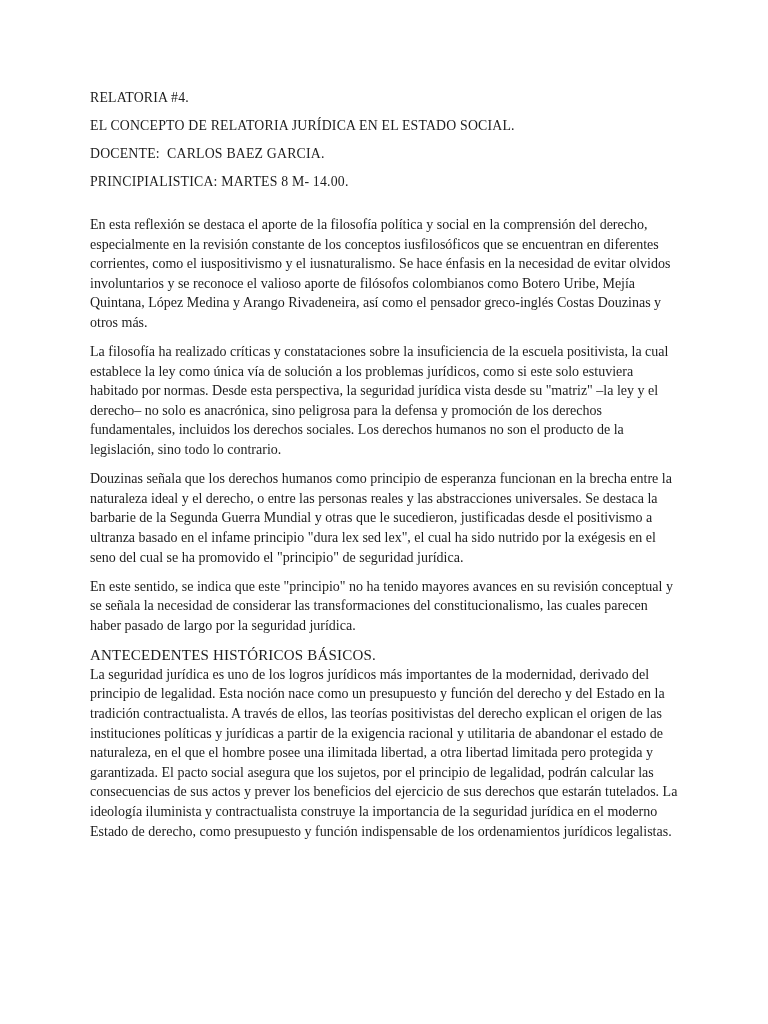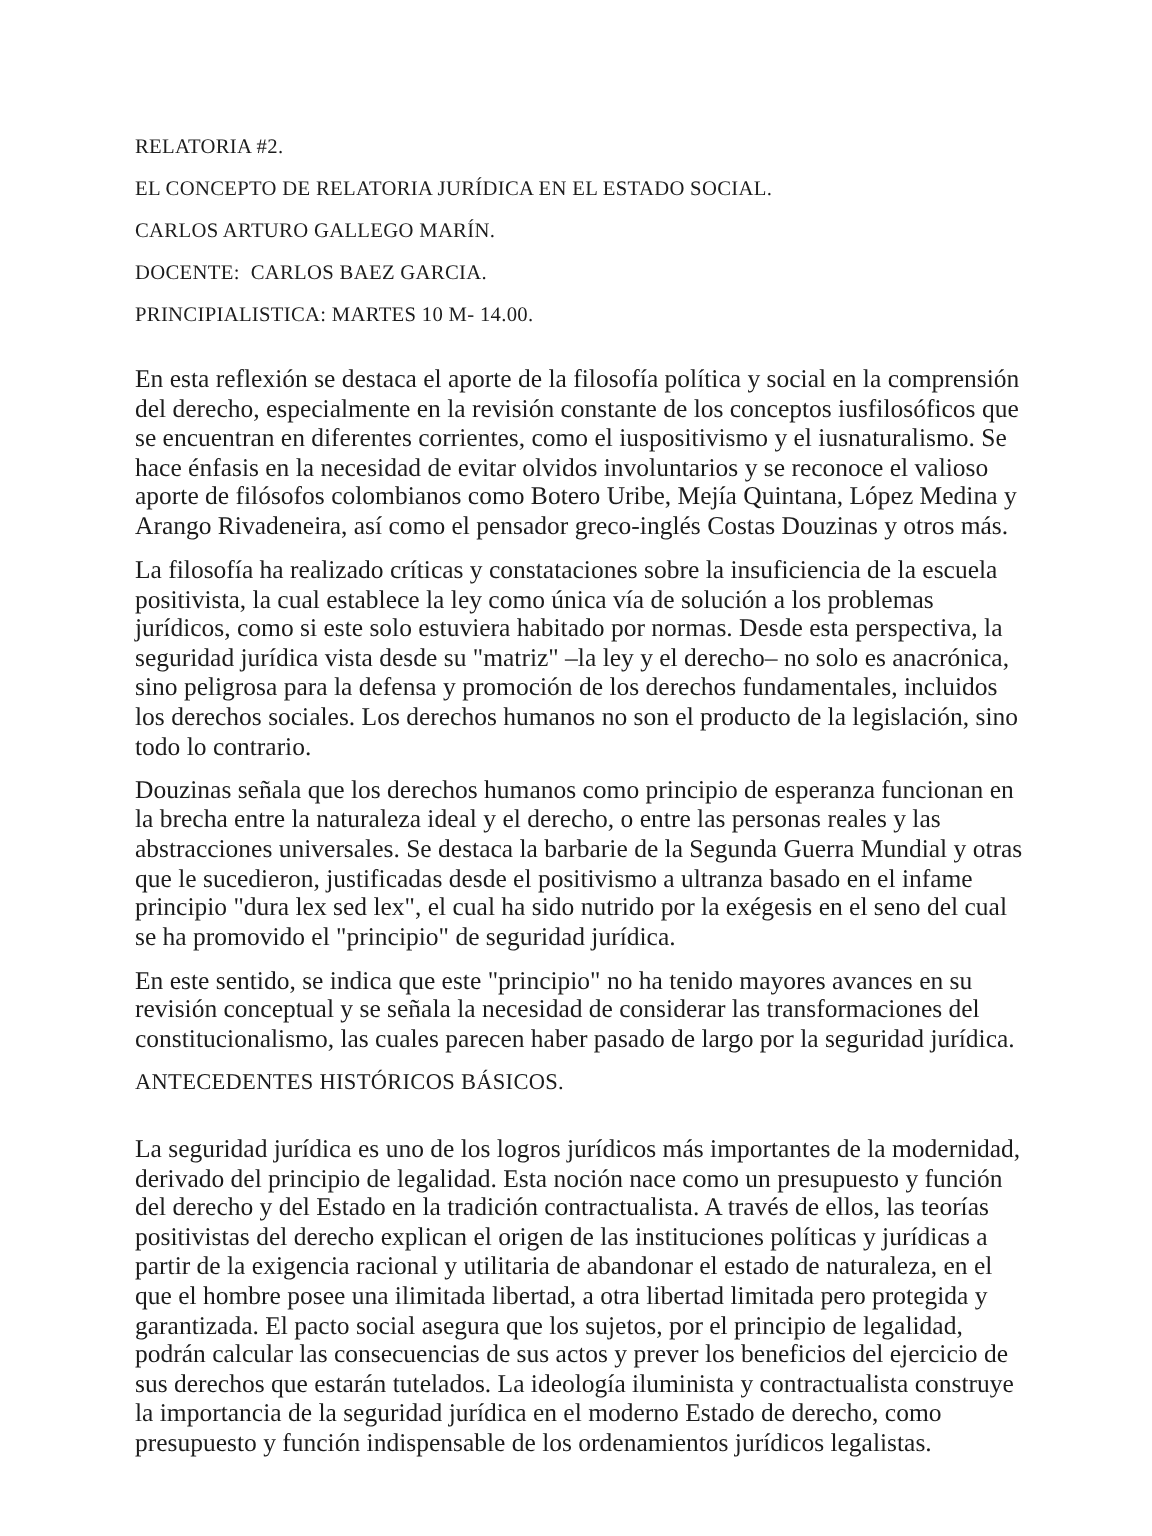--- a/index.html
+++ b/index.html
@@ -26,45 +26,44 @@
       margin-bottom: 24px;
     }
     .hline {
       font-size: 13.8px;
       line-height: 19px;
       margin: 0 0 9px 0;
       letter-spacing: 0.2px;
       white-space: pre-wrap;
     }
     .para {
-      font-size: 17px;
+      font-size: 14px;
       line-height: 19.6px;
       margin: 0 0 9.5px 0;
       text-align: left;
     }
     .section-heading {
       font-size: 15px;
       line-height: 20px;
-      margin: 3px 0 24px 0;
+      margin: 3px 0 0 0;
       letter-spacing: 0.2px;
       font-weight: normal;
     }
   </style>
 </head>
 <body>
 
 <div class="page">
   <div class="content">
 
     <div class="header-block">
-      <p class="hline">RELATORIA #2.</p>
+      <p class="hline">RELATORIA #4.</p>
       <p class="hline">EL CONCEPTO DE RELATORIA JURÍDICA EN EL ESTADO SOCIAL.</p>
-      <p class="hline">CARLOS ARTURO GALLEGO MARÍN.</p>
       <p class="hline">DOCENTE:  CARLOS BAEZ GARCIA.</p>
-      <p class="hline">PRINCIPIALISTICA: MARTES 10 M- 14.00.</p>
+      <p class="hline">PRINCIPIALISTICA: MARTES 8 M- 14.00.</p>
     </div>
 
     <p class="para">En esta reflexión se destaca el aporte de la filosofía política y social en la comprensión del derecho, especialmente en la revisión constante de los conceptos iusfilosóficos que se encuentran en diferentes corrientes, como el iuspositivismo y el iusnaturalismo. Se hace énfasis en la necesidad de evitar olvidos involuntarios y se reconoce el valioso aporte de filósofos colombianos como Botero Uribe, Mejía Quintana, López Medina y Arango Rivadeneira, así como el pensador greco-inglés Costas Douzinas y otros más.</p>
     <p class="para">La filosofía ha realizado críticas y constataciones sobre la insuficiencia de la escuela positivista, la cual establece la ley como única vía de solución a los problemas jurídicos, como si este solo estuviera habitado por normas. Desde esta perspectiva, la seguridad jurídica vista desde su "matriz" –la ley y el derecho– no solo es anacrónica, sino peligrosa para la defensa y promoción de los derechos fundamentales, incluidos los derechos sociales. Los derechos humanos no son el producto de la legislación, sino todo lo contrario.</p>
     <p class="para">Douzinas señala que los derechos humanos como principio de esperanza funcionan en la brecha entre la naturaleza ideal y el derecho, o entre las personas reales y las abstracciones universales. Se destaca la barbarie de la Segunda Guerra Mundial y otras que le sucedieron, justificadas desde el positivismo a ultranza basado en el infame principio "dura lex sed lex", el cual ha sido nutrido por la exégesis en el seno del cual se ha promovido el "principio" de seguridad jurídica.</p>
     <p class="para">En este sentido, se indica que este "principio" no ha tenido mayores avances en su revisión conceptual y se señala la necesidad de considerar las transformaciones del constitucionalismo, las cuales parecen haber pasado de largo por la seguridad jurídica.</p>
 
     <h2 class="section-heading">ANTECEDENTES HISTÓRICOS BÁSICOS.</h2>
 
     <p class="para">La seguridad jurídica es uno de los logros jurídicos más importantes de la modernidad, derivado del principio de legalidad. Esta noción nace como un presupuesto y función del derecho y del Estado en la tradición contractualista. A través de ellos, las teorías positivistas del derecho explican el origen de las instituciones políticas y jurídicas a partir de la exigencia racional y utilitaria de abandonar el estado de naturaleza, en el que el hombre posee una ilimitada libertad, a otra libertad limitada pero protegida y garantizada. El pacto social asegura que los sujetos, por el principio de legalidad, podrán calcular las consecuencias de sus actos y prever los beneficios del ejercicio de sus derechos que estarán tutelados. La ideología iluminista y contractualista construye la importancia de la seguridad jurídica en el moderno Estado de derecho, como presupuesto y función indispensable de los ordenamientos jurídicos legalistas.</p>

